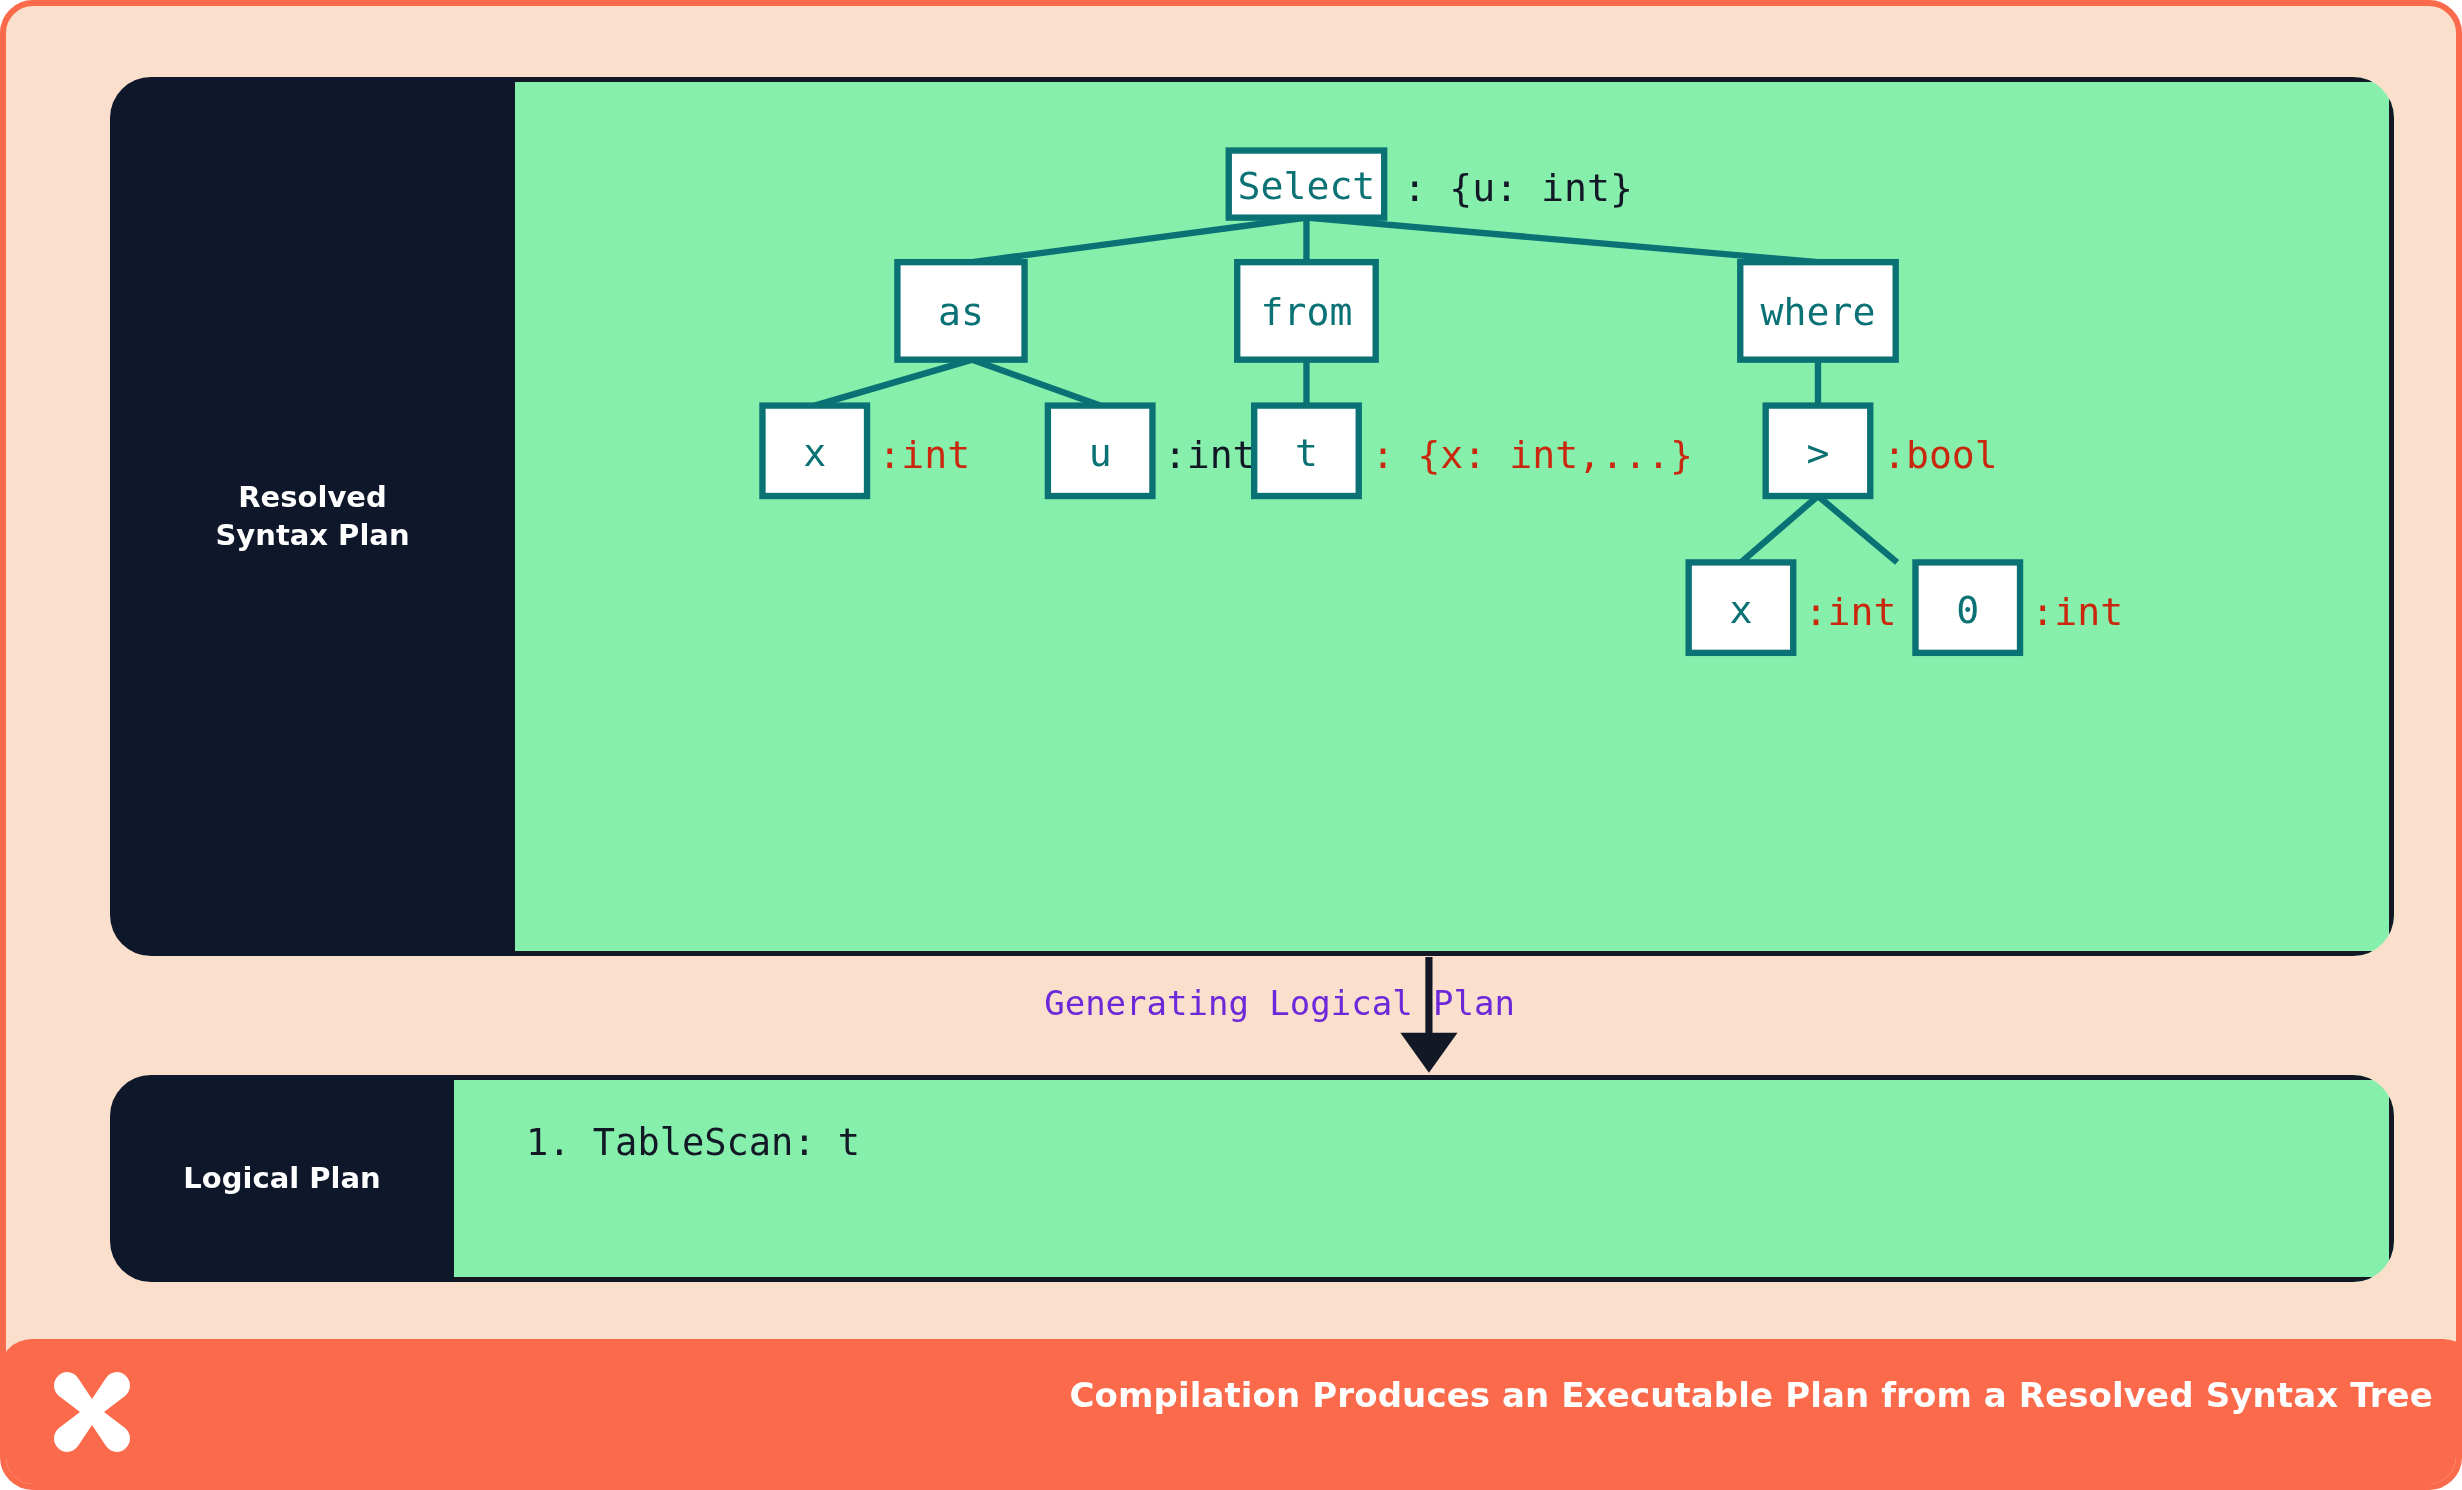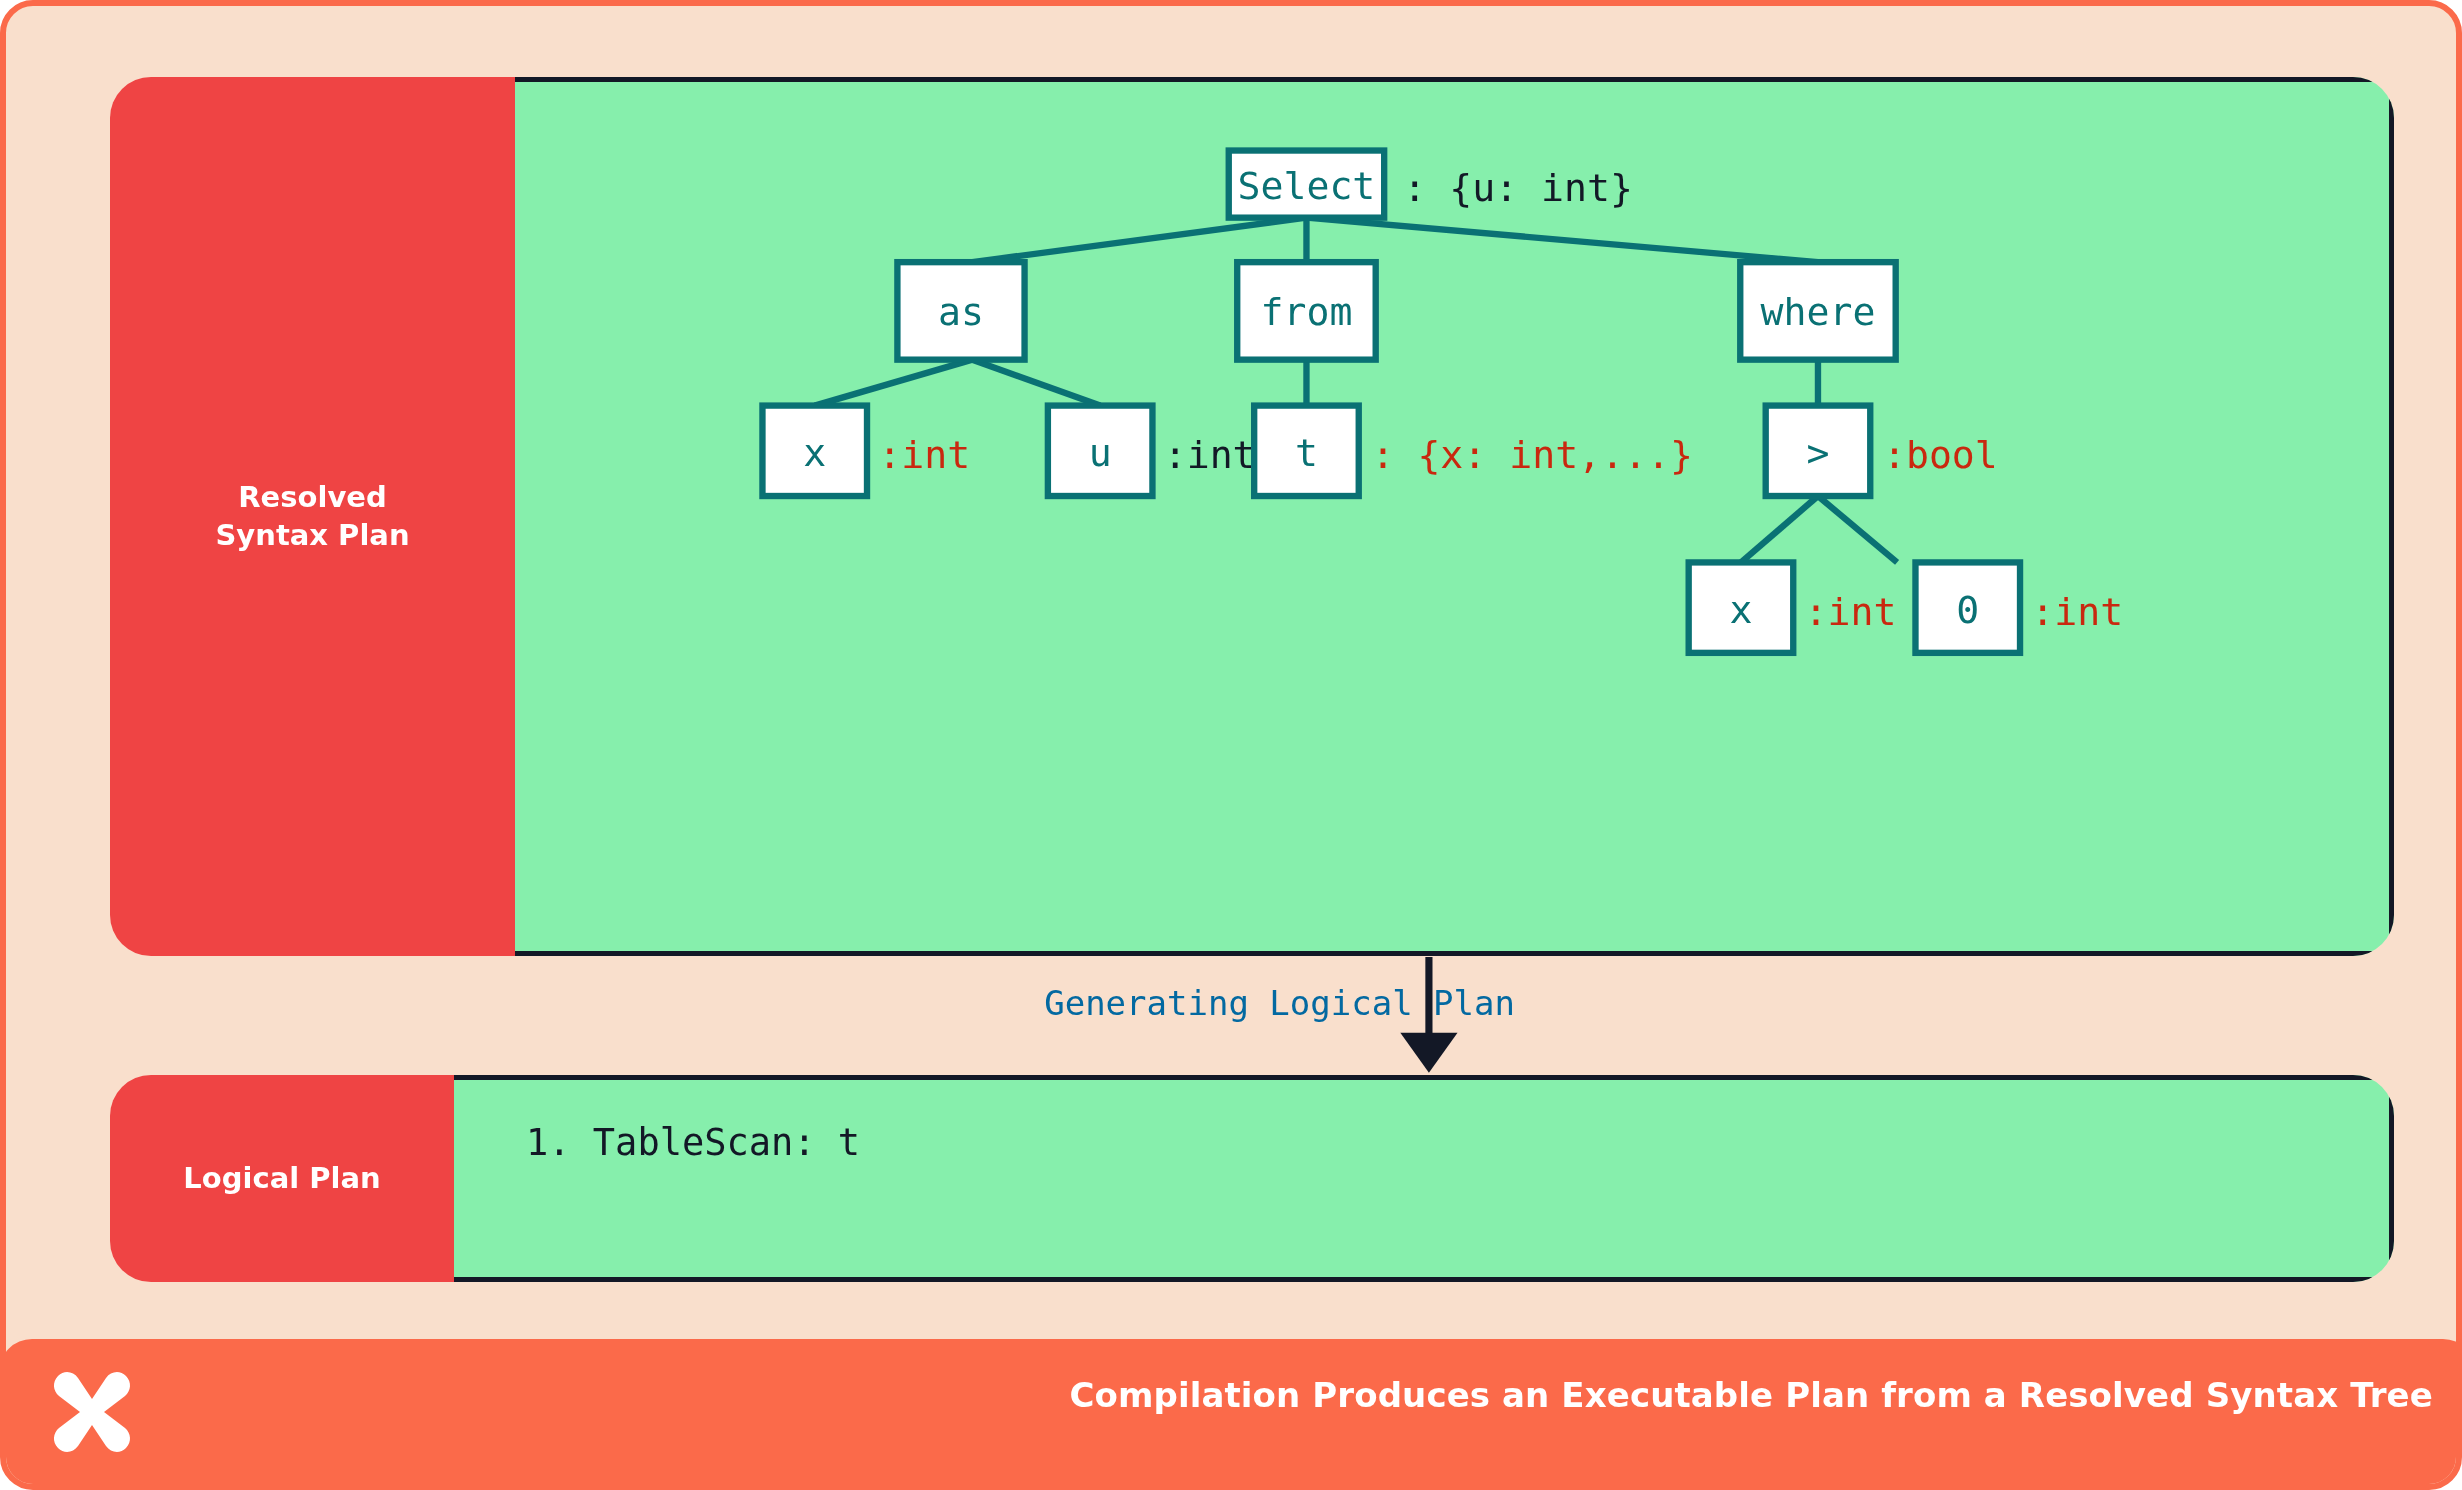--- a/index.html
+++ b/index.html
@@ -58,21 +58,21 @@
 
   
   .panel {
     position: absolute;
     box-sizing: border-box;
     border-radius: 41px;
     overflow: hidden;
     display: flex;
   }
   .panel-label {
-    background: #ef4444;
+    background: #0f172a;
     color: #ffffff;
     display: flex;
     align-items: center;
     justify-content: center;
     text-align: center;
     font-family: "DejaVu Sans", sans-serif;
     font-weight: bold;
     font-size: 29px;
     line-height: 1.28;
     flex: 0 0 auto;
@@ -144,21 +144,21 @@
     top: 951px;
     width: 2284px;
     height: 118px;
   }
   .connector-label {
     position: absolute;
     right: 879px;
     top: 26px;
     font-family: "DejaVu Sans Mono", monospace;
     font-size: 34px;
-    color: #0369a1;
+    color: #6d28d9;
     white-space: nowrap;
   }
   .connector-svg {
     position: absolute;
     left: 0; top: 0;
     width: 100%; height: 100%;
   }
 
   
   .plan-list {

